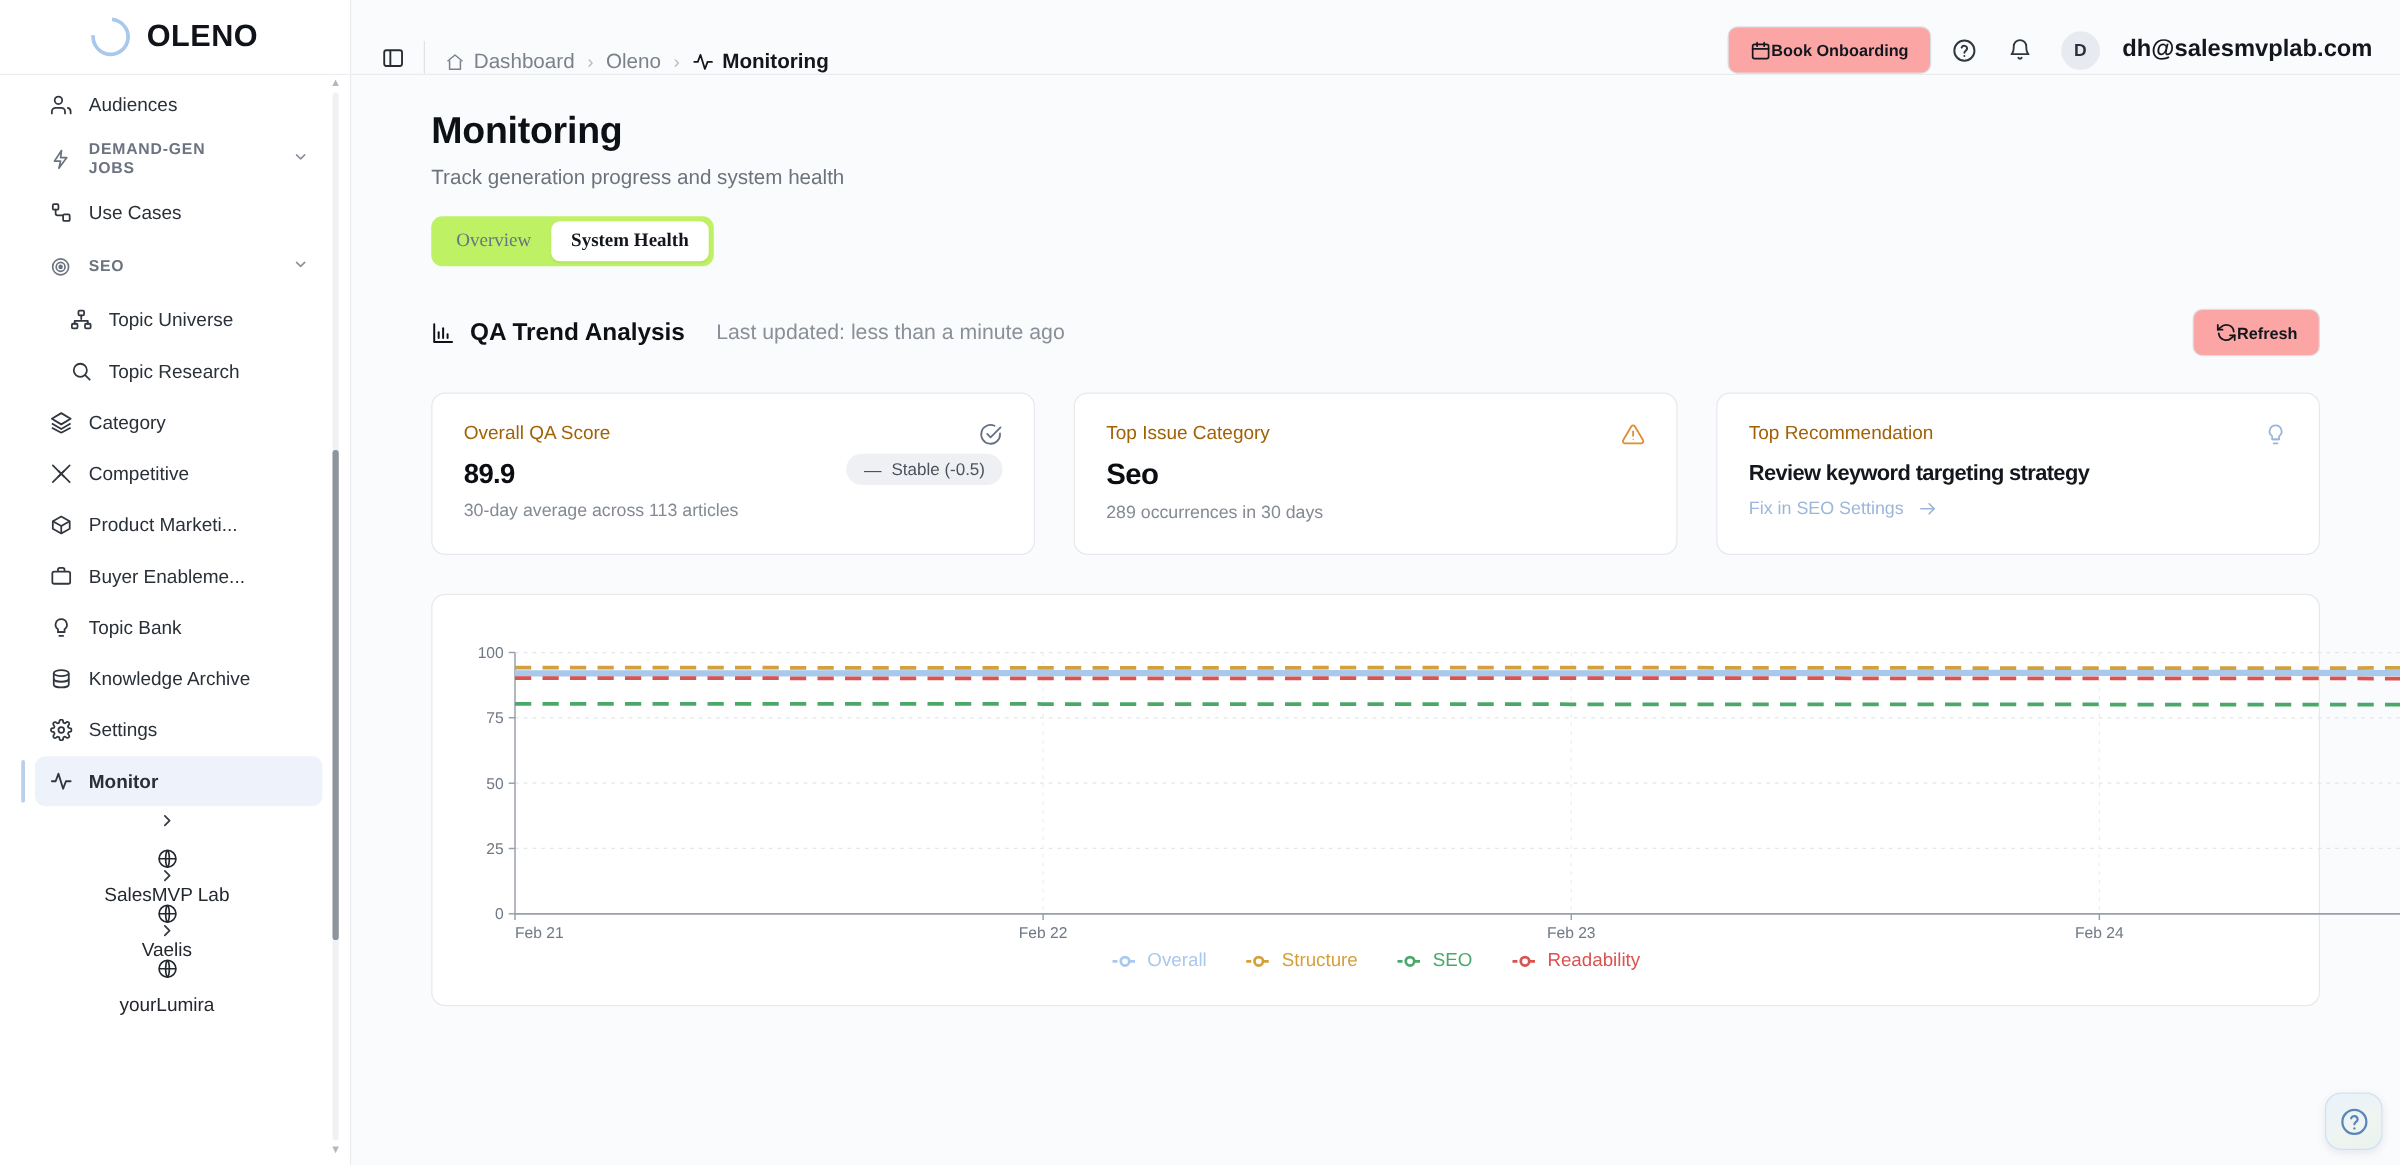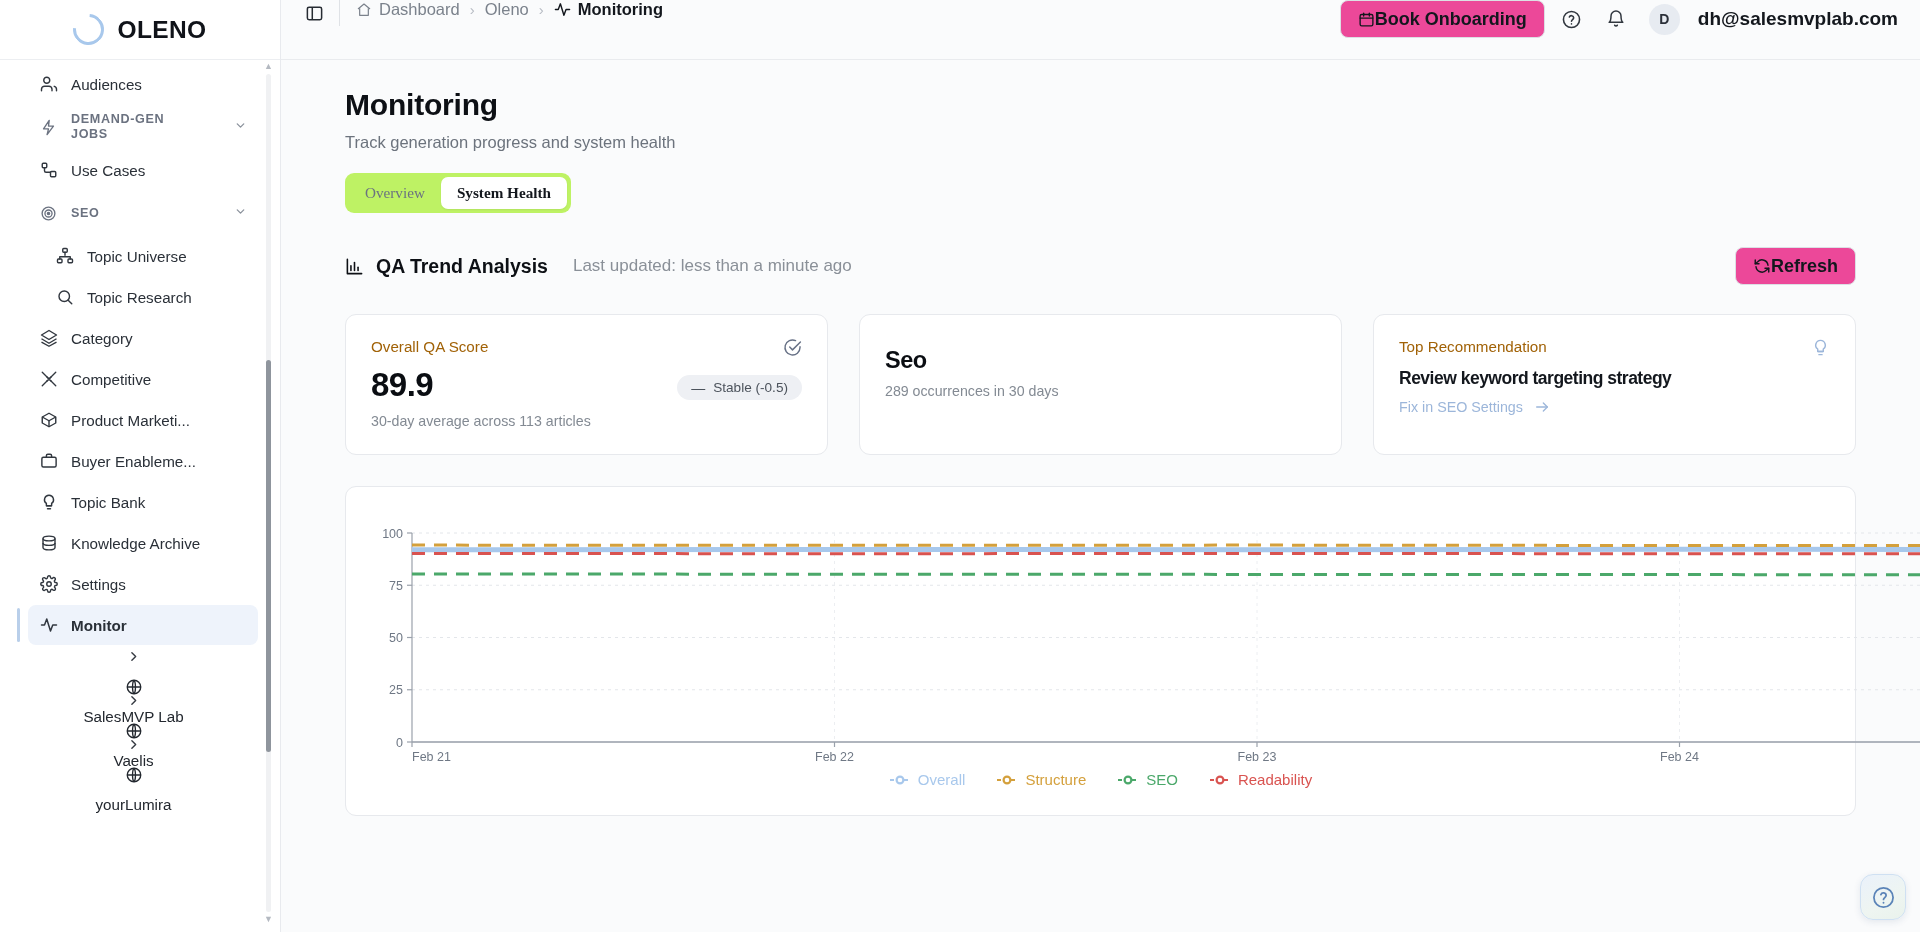--- a/index.html
+++ b/index.html
@@ -95,42 +95,42 @@
   .sb-track { position:absolute; top:12px; bottom:12px; left:2px; width:5px; background:#f0f1f3; border-radius:3px;}
   .sb-thumb { position:absolute; left:2px; width:5px; background:#8f959d; border-radius:3px; top:298px; height:392px;}
 
   
   .main { flex: 1 1 auto; height: 932px; display: flex; flex-direction: column; background: #fafbfc; min-width:0;}
 
   .topbar {
     height: 60px; flex: 0 0 60px;
     background: #fafbfc;
     border-bottom: 1px solid #e9ebee;
-    display: flex; align-items: flex-start;
+    display: flex; align-items: flex-end;
     padding: 0 22px 0 20px;
     gap: 0;
   }
   .panel-toggle {
     width: 26px; height: 26px; border-radius:5px;
     display:flex; align-items:center; justify-content:center;
     cursor:pointer; color:#272c33; margin-right: 12px;
   }
   .vdiv { width:1px; height:26px; background:#dfe2e6; margin-right: 16px;}
   .crumbs { display:flex; align-items:center; gap:10px; font-size:16.5px; }
   .crumb { display:flex; align-items:center; gap:7px; color:#7b828c; cursor:pointer; white-space:nowrap;}
   .crumb.current { color:#13171d; font-weight:600; cursor:default;}
   .crumb-sep { color:#b7bcc4; font-size:15px; }
   .spacer { flex:1 1 auto; }
 
   .btn-outline {
     display:flex; align-items:center; 
     height: 38px; padding: 0 17px;
     border:1px solid #dcdfe4; border-radius:8px;
-    background:#ec4899; color:#13171d;
-    font-size:18px; font-weight:600;
+    background:#fca5a5; color:#13171d;
+    font-size:13px; font-weight:600;
     cursor:pointer; white-space:nowrap;
     font-family: inherit;
   }
   .icon-btn {
     width:34px; height:34px; border-radius:8px;
     display:flex; align-items:center; justify-content:center;
     color:#31373f; cursor:pointer; background:transparent; border:none;
   }
   .topbar-right { display:flex; align-items:center; gap:10px; }
   .avatar {
@@ -163,21 +163,21 @@
   .section-meta { font-size:17px; color:#8a9098; margin-left:25px; }
 
   .cards { display:flex; gap:31px; margin-top:29px; }
   .card {
     flex:1 1 0; min-width:0;
     background:#ffffff; border:1px solid #e7e9ed; border-radius:11px;
     padding: 23px 25px 25px 25px; min-height:128px;
   }
   .card-top { display:flex; align-items:flex-start; justify-content:space-between; }
   .card-label { font-size:15.2px; color:#a16207; }
-  .card-value { font-size:33px; font-weight:700; color:#0a0d12; margin-top:9px; letter-spacing:-.5px;}
+  .card-value { font-size:22px; font-weight:700; color:#0a0d12; margin-top:9px; letter-spacing:-.5px;}
   .card-value.sm { font-size:23.5px; }
   .card-value.rec { font-size:17.5px; font-weight:700; color:#13171d; margin-top:11px;}
   .card-foot { font-size:14.2px; color:#838a93; margin-top:9px;}
   .card-body-row { display:flex; align-items:flex-end; justify-content:space-between;}
   .pill {
     display:inline-flex; align-items:center; gap:8px;
     background:#eef0f4; color:#4c535c;
     border-radius:999px; padding:5px 14px;
     font-size:13.6px; white-space:nowrap; margin-bottom:4px;
   }
@@ -571,20 +571,30 @@
             <div class="card-value">89.9</div>
             <div class="pill">
               <span class="dash">—</span>
               <span>Stable (-0.5)</span>
             </div>
           </div>
           <div class="card-foot">30-day average across 113 articles</div>
         </div>
 
         <div class="card">
+          <div class="card-top">
+            <div class="card-label">Top Issue Category</div>
+            <span style="display:flex;color:#e08b2e">
+              <svg width="19" height="19" viewBox="0 0 24 24" fill="none" stroke="currentColor" stroke-width="1.8" stroke-linecap="round" stroke-linejoin="round">
+                  <path d="M10.3 3.8 1.9 18a2 2 0 0 0 1.7 3h16.8a2 2 0 0 0 1.7-3L13.7 3.8a2 2 0 0 0-3.4 0z"></path>
+                  <line x1="12" y1="9" x2="12" y2="13.5"></line>
+                  <circle cx="12" cy="17" r="0.7" fill="currentColor" stroke="none"></circle>
+                </svg>
+            </span>
+          </div>
           <div class="card-value sm">Seo</div>
           <div class="card-foot">289 occurrences in 30 days</div>
         </div>
 
         <div class="card">
           <div class="card-top">
             <div class="card-label">Top Recommendation</div>
             <span style="display:flex;color:#9cb6da">
               <svg width="19" height="19" viewBox="0 0 24 24" fill="none" stroke="currentColor" stroke-width="1.8" stroke-linecap="round" stroke-linejoin="round">
                   <path d="M9 17h6M10 21h4"></path>

